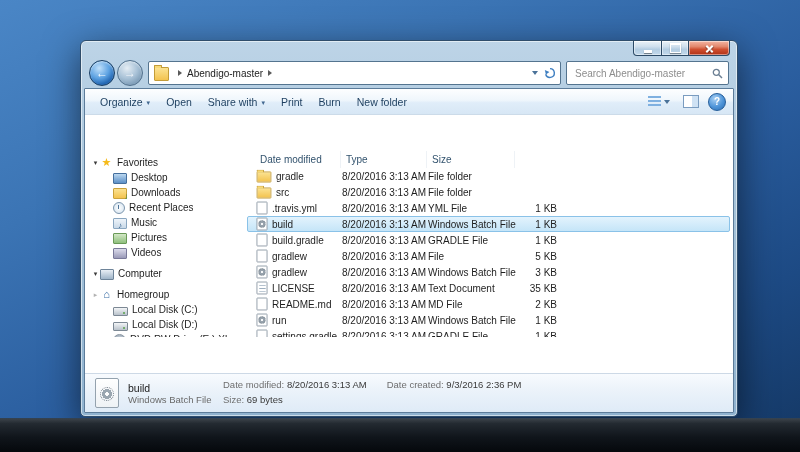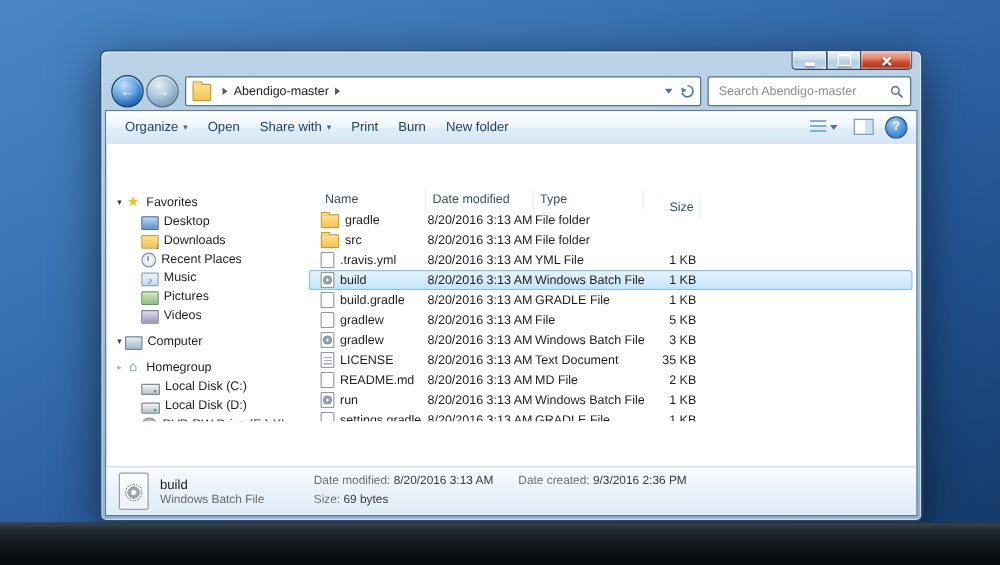--- a/index.html
+++ b/index.html
@@ -139,21 +139,21 @@
   
   .detailspane{height:38px;flex:none;border-top:1px solid #cdd9e6;display:flex;align-items:center;
     padding:0 10px;gap:9px;background:linear-gradient(#f8fbfe 0%,#ecf3fa 40%,#dfebf7 100%);}
   .dp-icon{width:22px;height:28px;background:linear-gradient(#ffffff,#eef2f5);border:1px solid #94a2ae;
     border-radius:2px;position:relative;flex:none;}
   .dp-icon::after{content:"";position:absolute;left:4px;top:8px;width:12px;height:12px;border-radius:50%;
     border:1px dotted #6f7b85;background:radial-gradient(circle,#fdfdfd 2px,#9aa6b0 2px 5px,transparent 5px);}
   .dp-names{width:86px;flex:none;}
   .dp-name{font-size:10.5px;color:#1a1a1a;}
   .dp-type{font-size:9.5px;color:#6a6a6a;}
-  .dp-cols{display:flex;gap:20px;align-items:flex-start;font-size:9.5px;line-height:1.55;margin-left:28px;}
+  .dp-cols{display:flex;gap:20px;align-items:flex-start;font-size:9.5px;line-height:1.55;}
   .dp-label{color:#6e6e6e;}
   .dp-value{color:#3a3a3a;}
 </style>
 </head>
 <body>
 
 <div class="stage">
 
   <div class="window">
 
@@ -309,23 +309,20 @@
               <span class="expander"></span>
               <span class="ico icon-network"></span>
               <span class="tree-label">Network</span>
             </div>
 
         </div>
 
         <div class="filearea">
           <div class="colheader">
 
-              <span class="hc">
-                <span>Name</span>
-              </span>
 
               <span class="hc">
                 <span>Date modified</span>
               </span>
 
               <span class="hc">
                 <span>Type</span>
               </span>
 
               <span class="hc">

